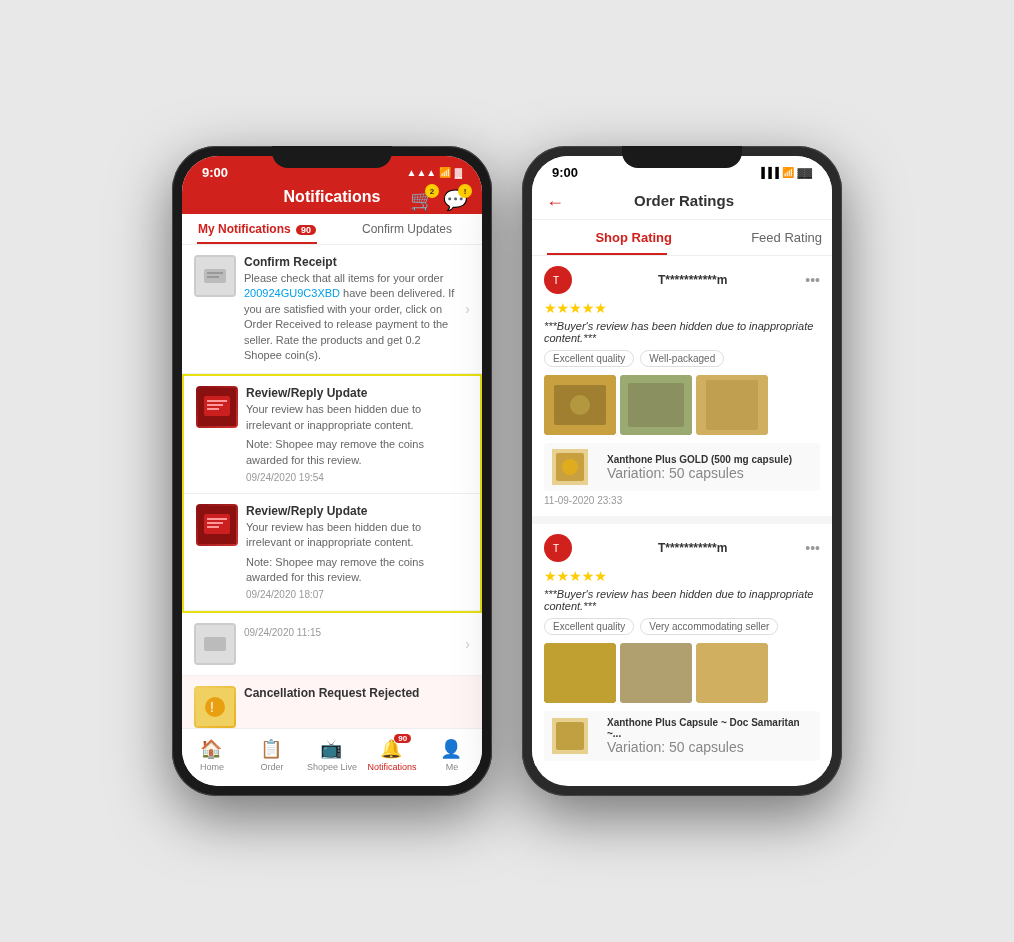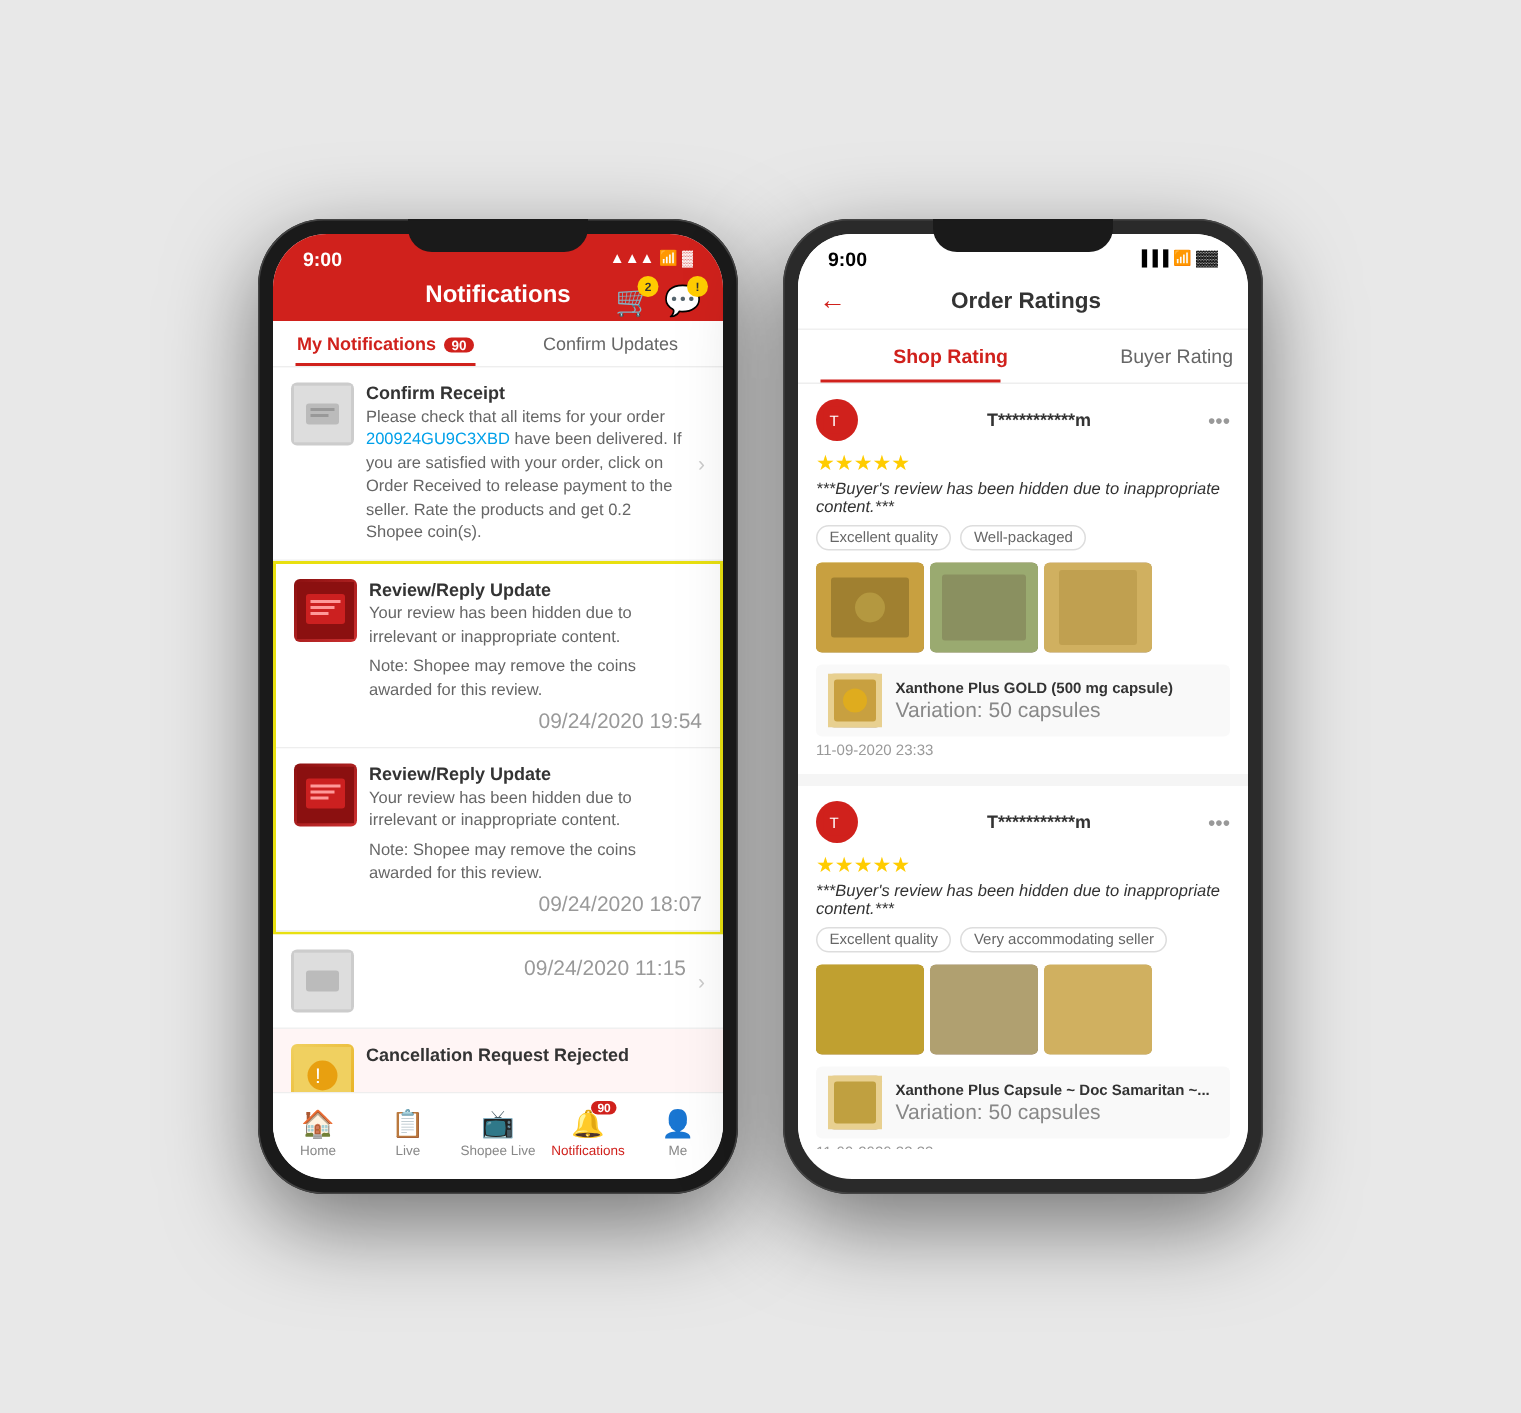--- a/index.html
+++ b/index.html
@@ -134,21 +134,21 @@
       align-items: center;
       justify-content: center;
       font-size: 8px;
       color: #fff;
       overflow: hidden;
     }
     .notif-content { flex: 1; }
     .notif-title { font-size: 12px; font-weight: 700; color: #333; margin-bottom: 2px; }
     .notif-text { font-size: 11px; color: #666; line-height: 1.4; }
     .notif-link { color: #00a0e9; text-align: right; }
-    .notif-date { font-size: 14px; color: #999; margin-top: 4px; text-align: right; }
+    .notif-date { font-size: 10px; color: #999; margin-top: 4px; }
     .notif-chevron { color: #ccc; font-size: 14px; align-self: center; }
     .notif-note { font-size: 11px; color: #666; margin-top: 4px; line-height: 1.4; }
 
     .bottom-nav {
       position: absolute;
       bottom: 0;
       left: 0;
       right: 0;
       height: 58px;
       background: #fff;
@@ -259,21 +259,21 @@
       background: #c8a87a;
       flex-shrink: 0;
       overflow: hidden;
     }
     .review-photo-1 { background: linear-gradient(135deg, #c8a020, #8b6010); }
     .review-photo-2 { background: linear-gradient(135deg, #a0a060, #606030); }
     .review-photo-3 { background: linear-gradient(135deg, #d0b080, #a08040); }
     .product-row {
       display: flex;
       align-items: center;
-      gap: 9px;
+      gap: 19px;
       background: #f9f9f9;
       padding: 6px 8px;
       border-radius: 4px;
       margin-bottom: 4px;
     }
     .product-thumb {
       width: 36px;
       height: 36px;
       background: linear-gradient(135deg, #e8d0a0, #c0a060);
       border-radius: 4px;
@@ -408,21 +408,21 @@
 
       </div>
 
       <div class="bottom-nav">
         <div class="nav-item">
           <span class="nav-icon">🏠</span>
           <span>Home</span>
         </div>
         <div class="nav-item">
           <span class="nav-icon">📋</span>
-          <span>Live</span>
+          <span>Order</span>
         </div>
         <div class="nav-item">
           <span class="nav-icon">📺</span>
           <span>Shopee Live</span>
         </div>
         <div class="nav-item active">
           <span class="nav-icon" style="position:relative;">🔔<span class="nav-badge">90</span></span>
           <span>Notifications</span>
         </div>
         <div class="nav-item">
@@ -450,21 +450,21 @@
       <div class="phone2-header">
         <span class="back-arrow">←</span>
         <span class="title">Order Ratings</span>
       </div>
 
       <div class="rating-tabs">
         <div class="rating-tab active">
           <span>Shop Rating</span>
         </div>
         <div class="rating-tab">
-          <span>Buyer Rating</span>
+          <span>Feed Rating</span>
         </div>
       </div>
 
       <div class="reviews-list">
 
         <div class="review-item">
           <div class="reviewer-row">
             <div class="reviewer-avatar">
               <svg width="18" height="18" viewBox="0 0 18 18">
                   <rect width="18" height="18" rx="4" fill="#d0211c"></rect>

